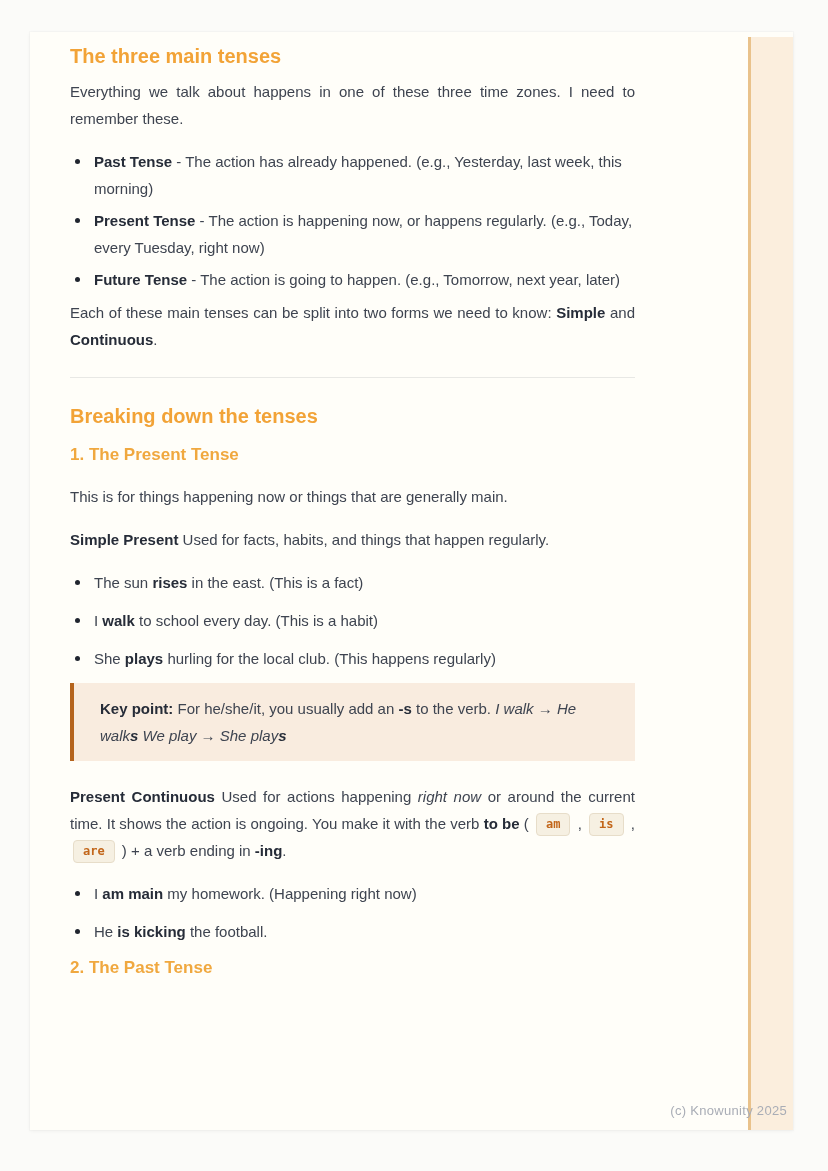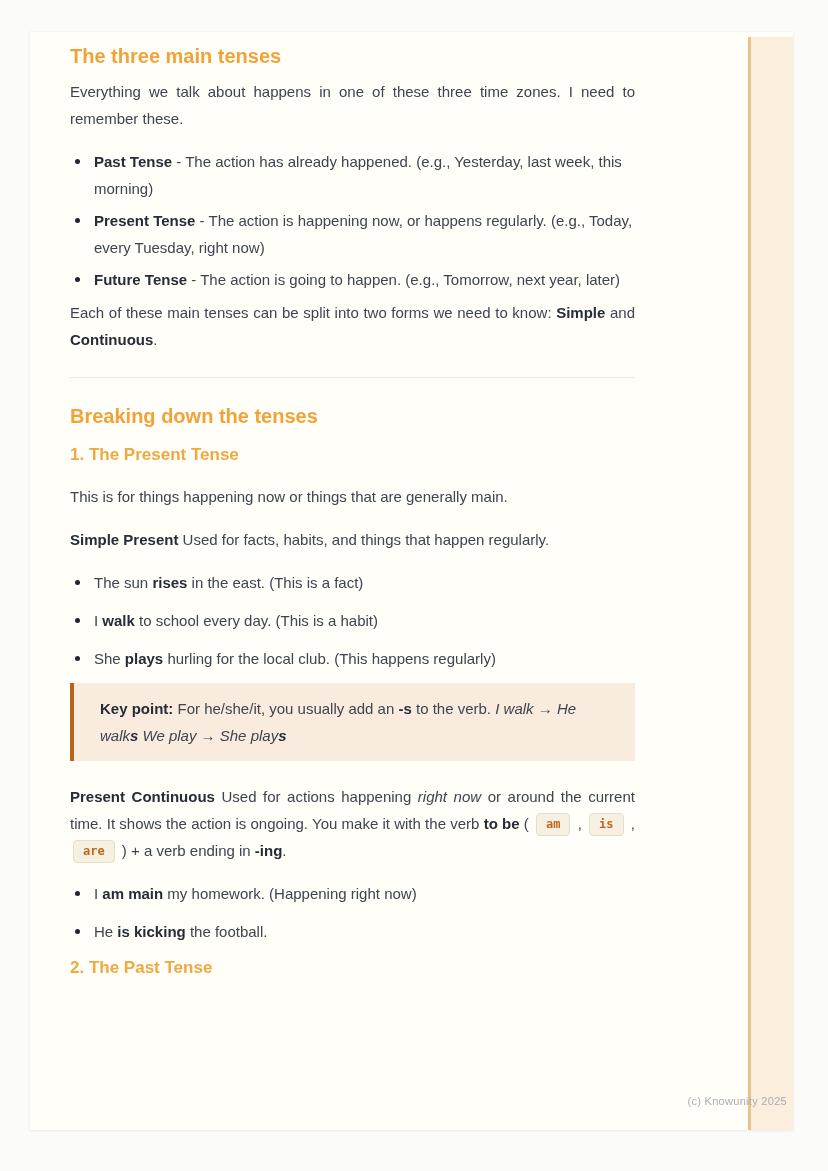--- a/index.html
+++ b/index.html
@@ -109,23 +109,23 @@
     margin:0 3px;
     vertical-align:1px;
   }
   hr{
     border:none;
     border-top:1px solid var(--divider-color);
     margin:24px 0 26px 0;
   }
   .watermark{
     position:absolute;
-    right:6px; bottom:23px;
+    right:6px; bottom:12px;
     z-index:3;
-    font-size:11px;
+    font-size:13px;
     letter-spacing:0.3px;
     color:var(--watermark-color);
   }
 </style>
 </head>
 <body>
 
 <div class="page">
   <div class="edge-stripe"></div>
 

